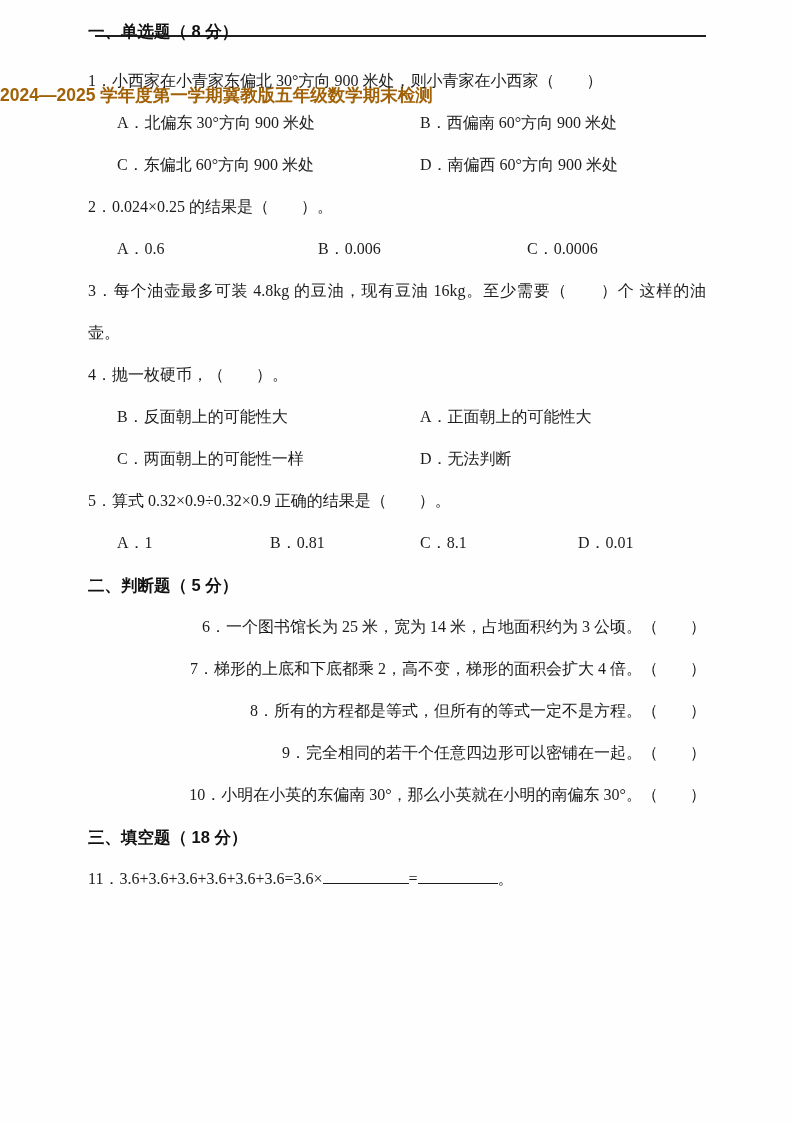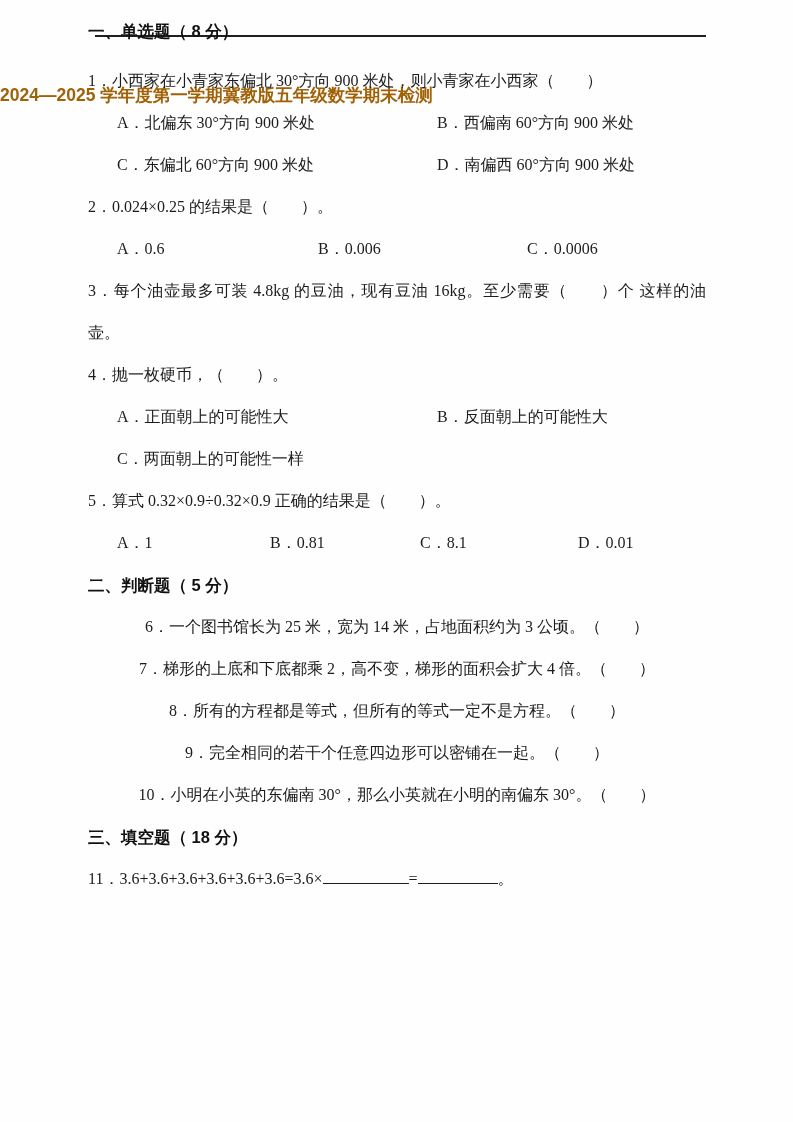--- a/index.html
+++ b/index.html
@@ -65,35 +65,34 @@
     margin-top: 8px;
   }
   .para {
     line-height: 42px;
     text-align: justify;
   }
   .opts2 {
     display: grid;
     grid-template-columns: 303px auto;
     padding-left: 29px;
-    gap: 17px;
   }
   .opts3 {
     display: grid;
     grid-template-columns: 201px 209px auto;
     padding-left: 29px;
   }
   .opts4 {
     display: grid;
     grid-template-columns: 153px 150px 158px auto;
     padding-left: 29px;
   }
   .judge {
     display: flex;
-    justify-content: center;
+    justify-content: flex-end;
   }
   .blank {
     display: inline-block;
     border-bottom: 1px solid #1c1c1c;
     height: 16px;
     vertical-align: baseline;
   }
   .blank.b1 { width: 86px; }
   .blank.b2 { width: 80px; }
 </style>
@@ -132,25 +131,26 @@
     </div>
 
     <div class="para">
       <span>3．每个油壶最多可装 4.8kg 的豆油，现有豆油 16kg。至少需要（　　）个 这样的油壶。</span>
     </div>
 
     <div class="row">
       <span>4．抛一枚硬币，（　　）。</span>
     </div>
     <div class="row opts2">
+      <span>B．反面朝上的可能性大</span>
       <span>A．正面朝上的可能性大</span>
-      <span>B．反面朝上的可能性大</span>
     </div>
     <div class="row opts2">
       <span>C．两面朝上的可能性一样</span>
+      <span>D．无法判断</span>
     </div>
 
     <div class="row">
       <span>5．算式 0.32×0.9÷0.32×0.9 正确的结果是（　　）。</span>
     </div>
     <div class="row opts4">
       <span>A．1</span>
       <span>B．0.81</span>
       <span>C．8.1</span>
       <span>D．0.01</span>

